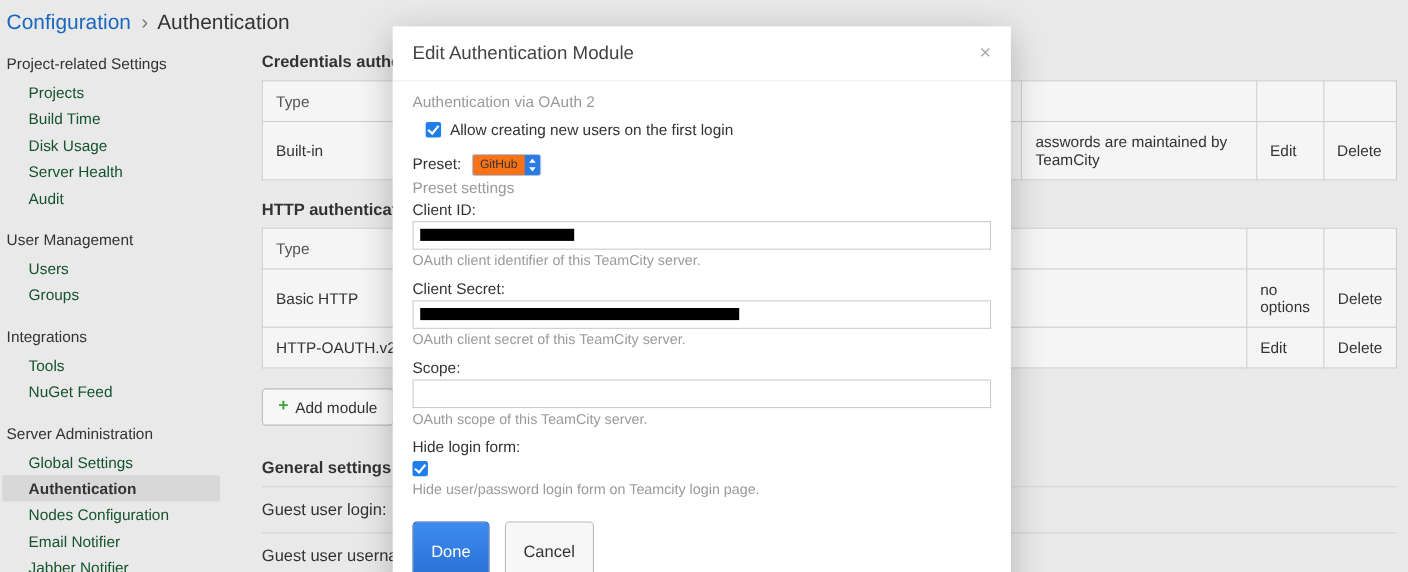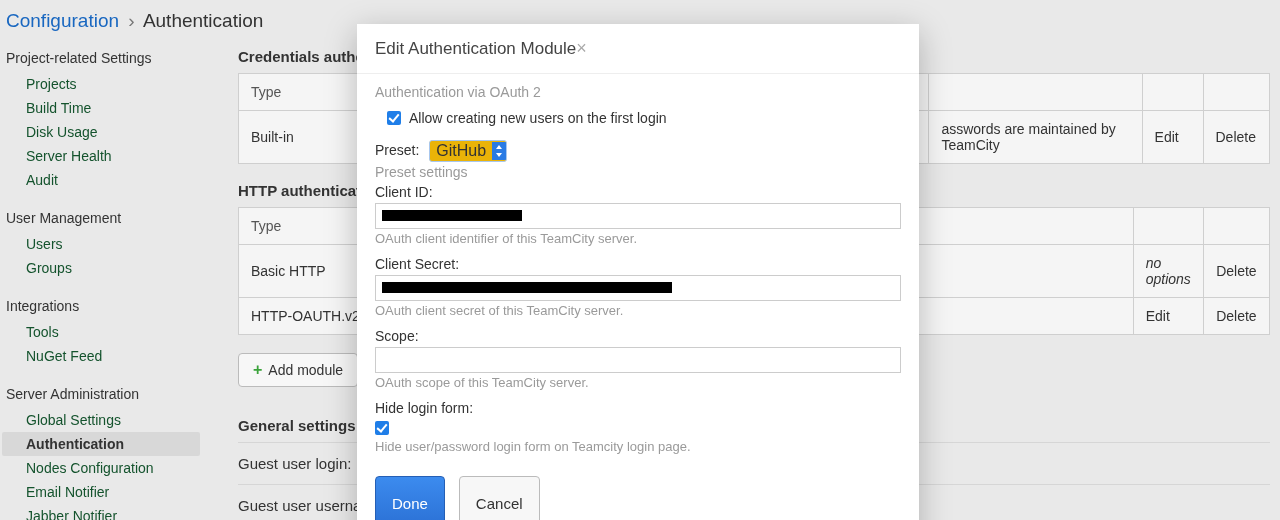--- a/index.html
+++ b/index.html
@@ -75,21 +75,21 @@
     padding: 10px 12px;
     text-align: left;
     font-size: 14px;
     color: #333;
   }
   table.modtable th {
     font-weight: 400;
     color: #555;
     background: #f5f5f5;
   }
-  .no-opts { color: #888; font-style: italic; text-align: center; margin-top: 26px; }
+  .no-opts { color: #888; text-align: center; margin-top: 26px; }
   .link-cell { color: #1967c0; cursor: pointer; text-align: center; width: 60px; }
   .desc-cell { color: #555; font-size: 13px; }
   .btn-row { margin: 10px 0 30px 0; }
   .add-btn {
     display: inline-flex;
     align-items: center;
     gap: 6px;
     background: #f7f7f7;
     border: 1px solid #bbb;
     border-radius: 4px;
@@ -108,21 +108,21 @@
     left: 357px;
     top: 24px;
     width: 562px;
     background: #fff;
     box-shadow: 0 8px 30px rgba(0,0,0,.25);
   }
   .modal-head {
     padding: 14px 18px;
     border-bottom: 1px solid #eee;
     display: flex;
-    justify-content: flex-start;
+    justify-content: space-between;
     align-items: center;
   }
   .modal-title { font-size: 17px; color: #444; font-weight: 400; }
   .modal-close { color: #aaa; cursor: pointer; font-size: 18px; }
   .modal-body { padding: 10px 18px 4px 18px; }
   .subtle { color: #9a9a9a; font-size: 14px; margin-bottom: 10px; }
   .chk-row { display: flex; align-items: center; gap: 8px; margin-bottom: 14px; margin-left: 12px; }
   .chk {
     width: 14px; height: 14px;
     background: #1f7ee8;
@@ -139,23 +139,23 @@
     border-width: 0 2px 2px 0;
     transform: rotate(40deg);
   }
   .field-label { color: #333; font-size: 14px; display: inline-block; margin-bottom: 3px; }
   .preset-row { margin-bottom: 2px; }
   .select {
     display: inline-flex;
     align-items: center;
     border: 1px solid #a8c7ee;
     border-radius: 3px;
-    font-size: 16px;
+    font-size: 11px;
     margin-left: 6px;
-    background: #eab308;
+    background: #f97316;
     overflow: hidden;
     vertical-align: middle;
   }
   .select .sel-val { padding: 1px 6px 1px 6px; }
   .select .sel-btn {
     background: #2a7be4;
     color: #fff;
     width: 14px;
     height: 18px;
     display:flex;

